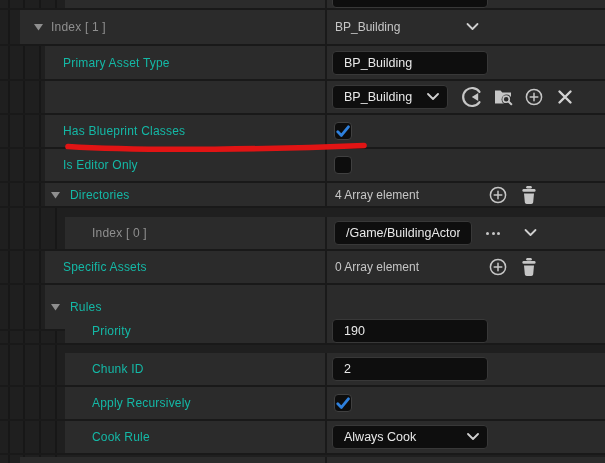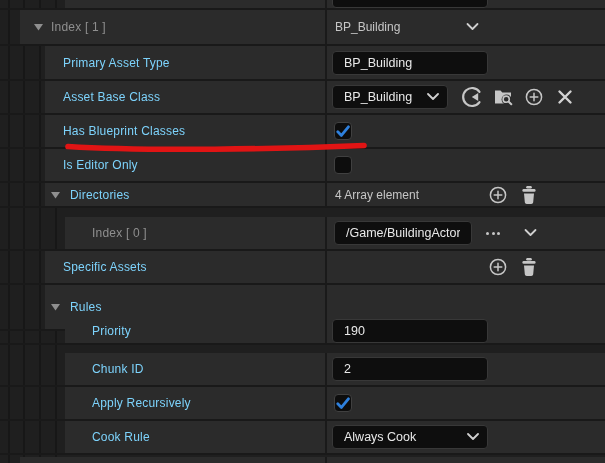--- a/index.html
+++ b/index.html
@@ -6,21 +6,21 @@
   #screen{
     position:relative;width:605px;height:463px;overflow:hidden;
     background:#1f1f1f;
     font-family:"Liberation Sans",sans-serif;
     -webkit-font-smoothing:antialiased;
   }
   .vline{position:absolute;top:0;bottom:0;width:2px;background:#171717;z-index:0;}
   .row{position:absolute;left:0;right:0;border-bottom:2px solid #191919;box-sizing:border-box;overflow:hidden;z-index:1;}
   .card{position:absolute;top:0;bottom:0;right:0;background:#2b2b2b;}
   .coldiv{position:absolute;left:325px;top:0;bottom:0;width:2px;background:#1a1a1a;}
-  .label{position:absolute;top:50%;transform:translateY(-50%);font-size:12px;color:#7dd3fc;white-space:nowrap;letter-spacing:.2px;}
+  .label{position:absolute;top:50%;transform:translateY(-50%);font-size:12px;color:#14b8a6;white-space:nowrap;letter-spacing:.2px;}
   .label.dim{color:#8f8f8f;text-align:center;}
   .expander{position:absolute;top:50%;transform:translateY(-50%);width:11px;height:10px;display:flex;align-items:center;justify-content:center;}
   .valtext{position:absolute;left:335px;top:50%;transform:translateY(-50%);font-size:12px;color:#c6c6c6;white-space:nowrap;}
   .textbox{
     position:absolute;left:332px;top:50%;transform:translateY(-50%);
     width:156px;height:24px;box-sizing:border-box;
     background:#0e0e0e;border:1px solid #383838;border-radius:4px;
     color:#e9e9e9;font-size:12.5px;font-family:inherit;padding:0 11px;outline:none;
   }
   .combo{
@@ -78,21 +78,20 @@
   <div class="row" style="top:46px;height:35px">
     <div class="card" style="left:45px"></div>
     <div class="coldiv"></div>
     <span class="label" style="left:63px">Primary Asset Type</span>
     <input class="textbox" value="BP_Building" style="">
   </div>
 
   <div class="row" style="top:81px;height:34px">
     <div class="card" style="left:45px"></div>
     <div class="coldiv"></div>
-    <span class="label" style="left:63px">Asset Base Class</span>
     <div class="combo" style="width:116px">
       <span>BP_Building</span>
       <svg width="12" height="8">
           <path d="M1 1 L6 6 L11 1" stroke="#cfcfcf" stroke-width="1.8" fill="none" stroke-linecap="round" stroke-linejoin="round"></path>
         </svg>
     </div>
     <span class="iconbtn" style="left:461px">
       <svg width="22" height="22" viewBox="0 0 22 22">
         <path d="M18.5 5.8 A9 9 0 1 0 18.5 16.2" stroke="#c6c6c6" stroke-width="2.2" fill="none" stroke-linecap="round"></path>
         <path d="M10.8 11 L17.2 6.9 L17.2 15.1 Z" fill="#c6c6c6"></path>
@@ -180,20 +179,21 @@
       <svg width="13" height="9">
           <path d="M1.5 1.5 L6.5 6.5 L11.5 1.5" stroke="#cfcfcf" stroke-width="1.8" fill="none" stroke-linecap="round" stroke-linejoin="round"></path>
         </svg>
     </span>
   </div>
 
   <div class="row" style="top:251px;height:34px">
     <div class="card" style="left:45px"></div>
     <div class="coldiv"></div>
     <span class="label" style="left:63px">Specific Assets</span>
+    <span class="valtext">0 Array element</span>
     <span class="iconbtn" style="left:488px;width:20px;height:20px">
       <svg width="20" height="20" viewBox="0 0 20 20">
         <circle cx="10" cy="10" r="7.6" stroke="#c6c6c6" stroke-width="1.5" fill="none"></circle>
         <path d="M10 6.2 V13.8 M6.2 10 H13.8" stroke="#c6c6c6" stroke-width="1.5" stroke-linecap="round"></path>
       </svg>
     </span>
     <span class="iconbtn" style="left:519px;width:20px;height:21px">
       <svg width="20" height="21" viewBox="0 0 20 21">
         <rect x="7.2" y="1.6" width="5.6" height="2.4" rx="1.2" fill="#c6c6c6"></rect>
         <rect x="3.4" y="4.6" width="13.2" height="2.6" rx="1.3" fill="#c6c6c6"></rect>

